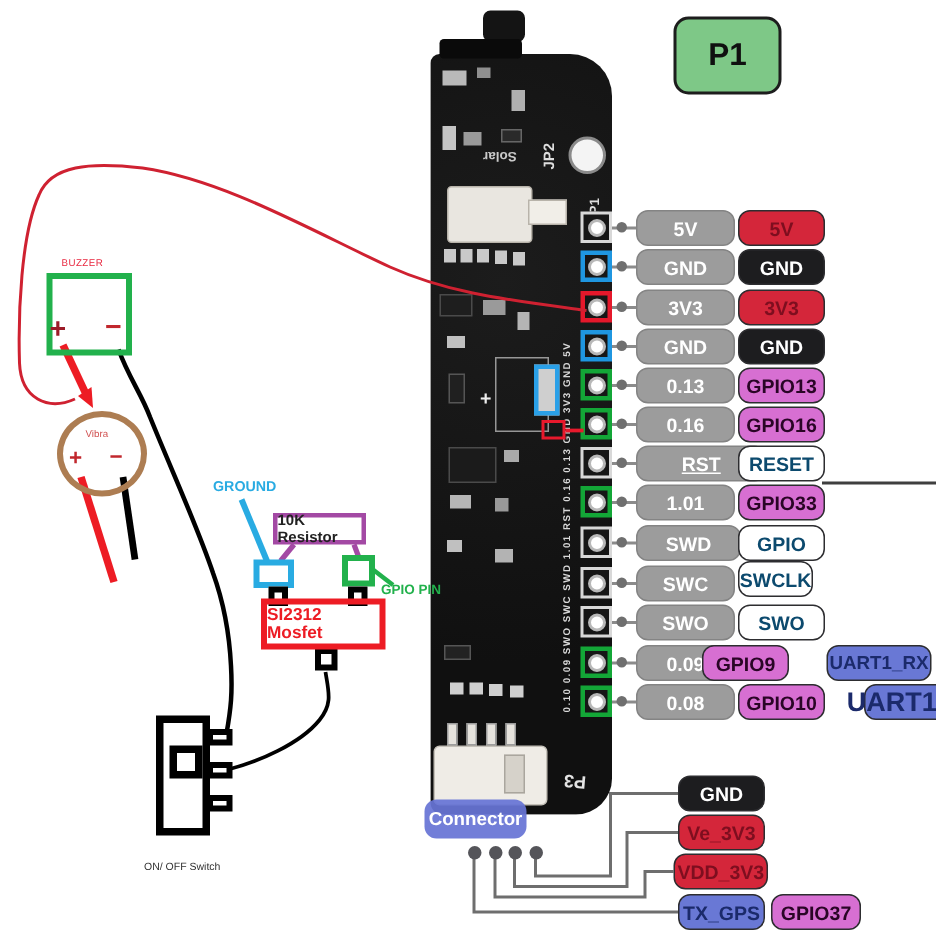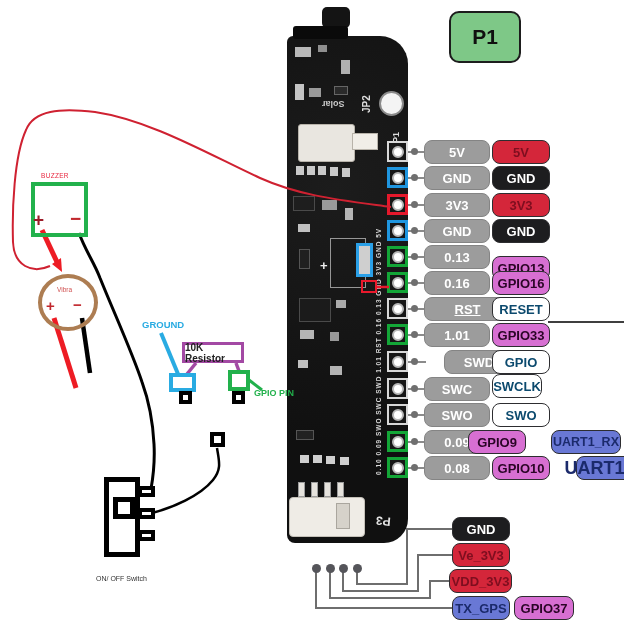--- a/index.html
+++ b/index.html
@@ -194,28 +194,28 @@
   <div id="pin-rows">
       <div class="box gray" style="left: 424px; top: 140px; width: 66px;">5V</div>
       <div class="box red" style="left: 492px; top: 140px; width: 58px;">5V</div>
       <div class="box gray" style="left: 424px; top: 166px; width: 66px;">GND</div>
       <div class="box black" style="left: 492px; top: 166px; width: 58px;">GND</div>
       <div class="box gray" style="left: 424px; top: 193px; width: 66px;">3V3</div>
       <div class="box red" style="left: 492px; top: 193px; width: 58px;">3V3</div>
       <div class="box gray" style="left: 424px; top: 219px; width: 66px;">GND</div>
       <div class="box black" style="left: 492px; top: 219px; width: 58px;">GND</div>
       <div class="box gray" style="left: 424px; top: 245px; width: 66px;">0.13</div>
-      <div class="box orchid" style="left: 492px; top: 245px; width: 58px; margin-top: 11px;">GPIO13</div>
+      <div class="box orchid" style="left: 492px; top: 245px; width: 58px;">GPIO13</div>
       <div class="box gray" style="left: 424px; top: 271px; width: 66px;">0.16</div>
       <div class="box orchid" style="left: 492px; top: 271px; width: 58px;">GPIO16</div>
       <div class="box gray" style="left: 424px; top: 297px; width: 87px; text-decoration: underline;">RST</div>
       <div class="box white" style="left: 492px; top: 297px; width: 58px;">RESET</div>
       <div class="box gray" style="left: 424px; top: 323px; width: 66px;">1.01</div>
       <div class="box orchid" style="left: 492px; top: 323px; width: 58px;">GPIO33</div>
-      <div class="box gray" style="left: 444px; top: 350px; width: 70px;">SWD</div>
+      <div class="box gray" style="left: 424px; top: 350px; width: 70px;">SWD</div>
       <div class="box white" style="left: 492px; top: 350px; width: 58px;">GPIO</div>
       <div class="box gray" style="left: 424px; top: 377px; width: 66px;">SWC</div>
       <div class="box white" style="left: 492px; top: 374px; width: 50px;">SWCLK</div>
       <div class="box gray" style="left: 424px; top: 403px; width: 66px;">SWO</div>
       <div class="box white" style="left: 492px; top: 403px; width: 58px;">SWO</div>
       <div class="box gray" style="left: 424px; top: 430px; width: 66px;">0.09</div>
       <div class="box orchid" style="left: 468px; top: 430px; width: 58px;">GPIO9</div>
       <div class="box blue" style="left: 551px; top: 430px; width: 70px; font-size: 12.5px;">UART1_RX</div>
       <div class="box gray" style="left: 424px; top: 456px; width: 66px;">0.08</div>
       <div class="box orchid" style="left: 492px; top: 456px; width: 58px;">GPIO10</div>
@@ -273,27 +273,29 @@
   <div class="hand-label" style="left:73px;top:296px;font-size:15px;font-weight:bold;color:#c1272d;">−</div>
 
   <div class="hand-label" style="left:142px;top:319px;font-size:9.5px;font-weight:bold;color:#29abe2;">GROUND</div>
   <div class="sketch" id="resistor-box">10K Resistor</div>
   <div class="hand-label" style="left:254px;top:388px;font-size:9px;font-weight:bold;color:#22b14c;">GPIO PIN</div>
   <div class="sketch" id="ground-pad"></div>
   <div class="sketch" id="gpio-pad"></div>
   <div class="sketch pin-square" style="left:179px;top:391px;width:13px;height:13px;"></div>
   <div class="sketch pin-square" style="left:232px;top:391px;width:13px;height:13px;"></div>
   <div class="sketch pin-square" style="left:210px;top:432px;width:15px;height:15px;"></div>
+  <div class="sketch" id="mosfet-box">SI2312 Mosfet</div>
 
   <div class="sketch" id="switch-body"></div>
   <div class="sketch" id="switch-inner"></div>
   <div class="sketch switch-tab" style="left:138px;top:486px;"></div>
   <div class="sketch switch-tab" style="left:138px;top:508px;"></div>
   <div class="sketch switch-tab" style="left:138px;top:530px;"></div>
   <div class="hand-label" style="left:96px;top:575px;font-size:7px;color:#333;">ON/ OFF Switch</div>
 
   <div id="p1-badge">P1</div>
+  <div id="connector-label">Connector</div>
   <div class="conn-dot" style="left:312px;top:564px;"></div>
   <div class="conn-dot" style="left:326px;top:564px;"></div>
   <div class="conn-dot" style="left:339px;top:564px;"></div>
   <div class="conn-dot" style="left:353px;top:564px;"></div>
 
 </div>
 
 </body></html>

